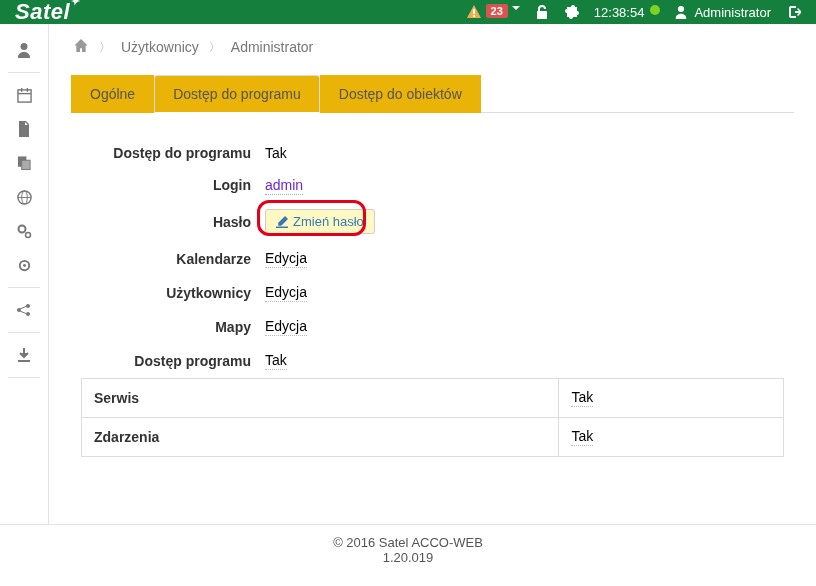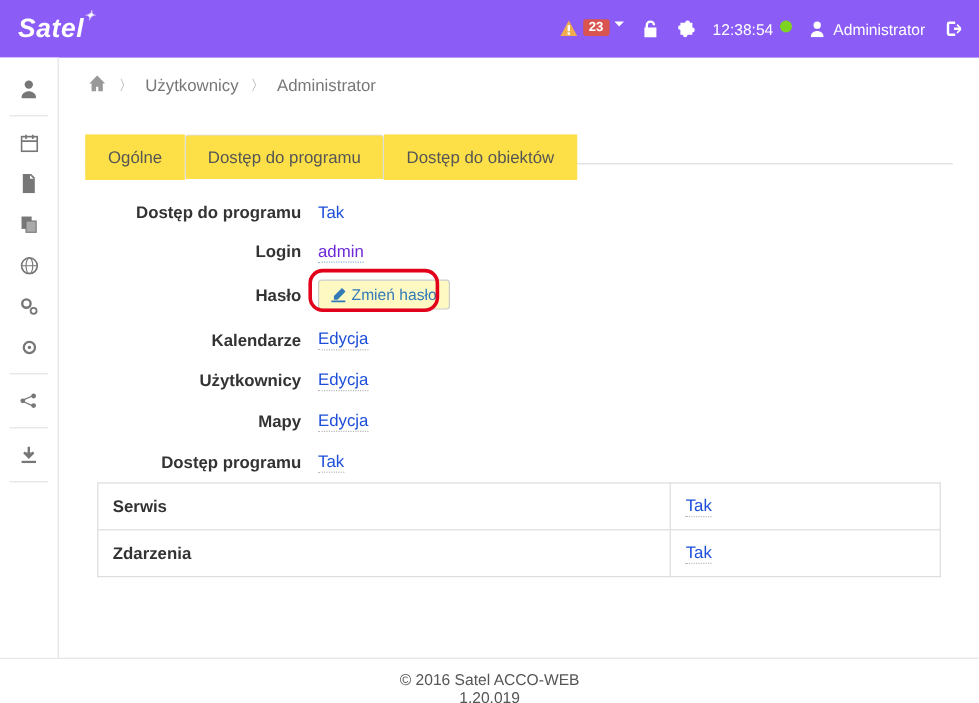--- a/index.html
+++ b/index.html
@@ -1,39 +1,39 @@
 <!DOCTYPE html>
 <html><head>
 <meta charset="utf-8">
 <style>
   html,body{margin:0;padding:0;font-family:"Helvetica Neue",Helvetica,Arial,sans-serif;font-size:14px;color:#333;background:#fff}
-  .topbar{height:48px;background:#8b5cf6;display:flex;align-items:center;padding:0 15px;color:#fff}
+  .topbar{height:24px;background:#15803d;display:flex;align-items:center;padding:0 15px;color:#fff}
   .logo{font-size:22px;font-weight:bold;font-style:italic;letter-spacing:0.5px}
   .logo-dot{font-size:11px;vertical-align:top;position:relative;top:-4px}
   .top-spacer{flex:1}
   .top-item{display:flex;align-items:flex-start;margin-left:14px;font-size:13px;color:#fff}
   .top-item svg{display:block}
   .badge{background:#d9534f;color:#fff;font-size:11px;padding:1px 5px;border-radius:2px;font-weight:bold;margin-left:4px}
   .caret-down{margin-left:4px}
   .status-dot{width:10px;height:10px;border-radius:50%;background:#7ed321;display:inline-block;margin-left:6px}
   .layout{display:flex;min-height:500px}
   .sidebar{width:48px;background:#fff;border-right:1px solid #e3e3e3;padding-top:8px}
   .sidebar-item{height:32px;display:flex;align-items:center;justify-content:center;color:#666;cursor:pointer;margin:2px 0}
   .sidebar-divider{height:1px;background:#e3e3e3;margin:6px 8px}
   .main{flex:1;padding:10px 22px 30px 22px}
   .breadcrumb{display:flex;align-items:center;gap:10px;color:#777;font-size:14px;padding:4px 2px}
   .breadcrumb a{color:#777;text-decoration:none}
   .bc-sep{color:#999;font-size:12px}
   .tabs{display:flex;margin-top:14px;border-bottom:1px solid #ddd}
-  .tab{padding:10px 18px;color:#555;cursor:pointer;border:1px solid transparent;border-bottom:none;position:relative;top:14px;background:#fde047}
+  .tab{padding:10px 18px;color:#555;cursor:pointer;border:1px solid transparent;border-bottom:none;position:relative;top:1px;background:#eab308}
   .tab.active{border-color:#ddd;border-bottom:1px solid #fff;border-radius:3px 3px 0 0;color:#555}
   .panel{padding:24px 10px 8px 10px}
   .form-row{display:flex;align-items:center;padding:8px 0}
   .form-label{width:170px;text-align:right;padding-right:14px;color:#333;font-weight:bold;font-size:14px}
-  .form-value{color:#1d4ed8;font-size:14px}
+  .form-value{color:#000000;font-size:14px}
   .form-value.dotted{border-bottom:1px dotted #bbb;padding-bottom:1px;display:inline-block}
   .link{color:#6d28d9;text-decoration:none;border-bottom:1px dotted #8bb6da;padding-bottom:1px}
   .btn-change{display:inline-flex;align-items:center;gap:5px;color:#337ab7;background:#fef9c3;border:1px solid #ccc;border-radius:3px;padding:4px 10px;font-size:13px;cursor:pointer}
   .highlight-marker{position:absolute;border:3px solid #e2001a;border-radius:12px;pointer-events:none}
   table.tbl{width:100%;border-collapse:collapse;}
   table.tbl td{border:1px solid #ddd;padding:10px 12px;font-size:14px;color:#333}
   table.tbl td:first-child{font-weight:bold}
   .footer{border-top:1px solid #e3e3e3;text-align:center;padding:10px 0 18px 0;color:#555;font-size:13px}
   .footer .bold{font-weight:normal}
   .rel{position:relative}

